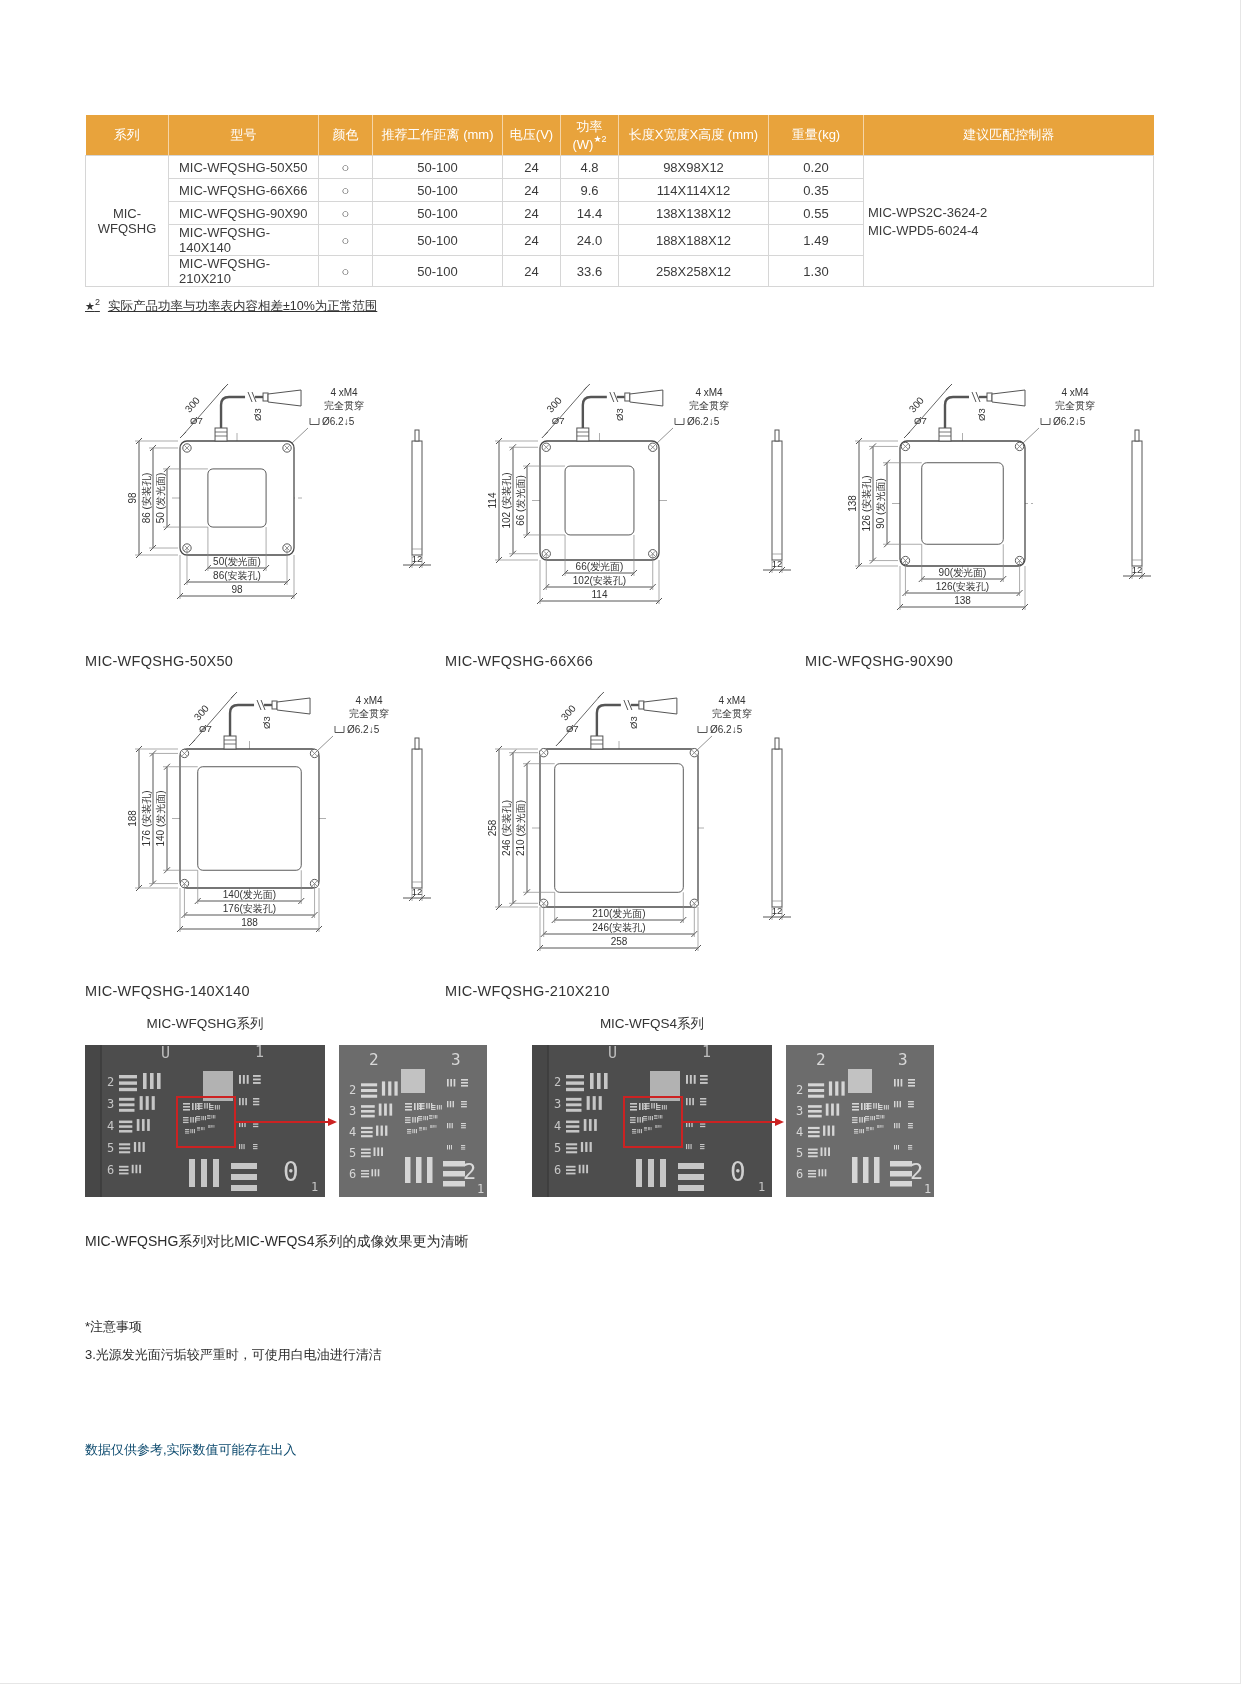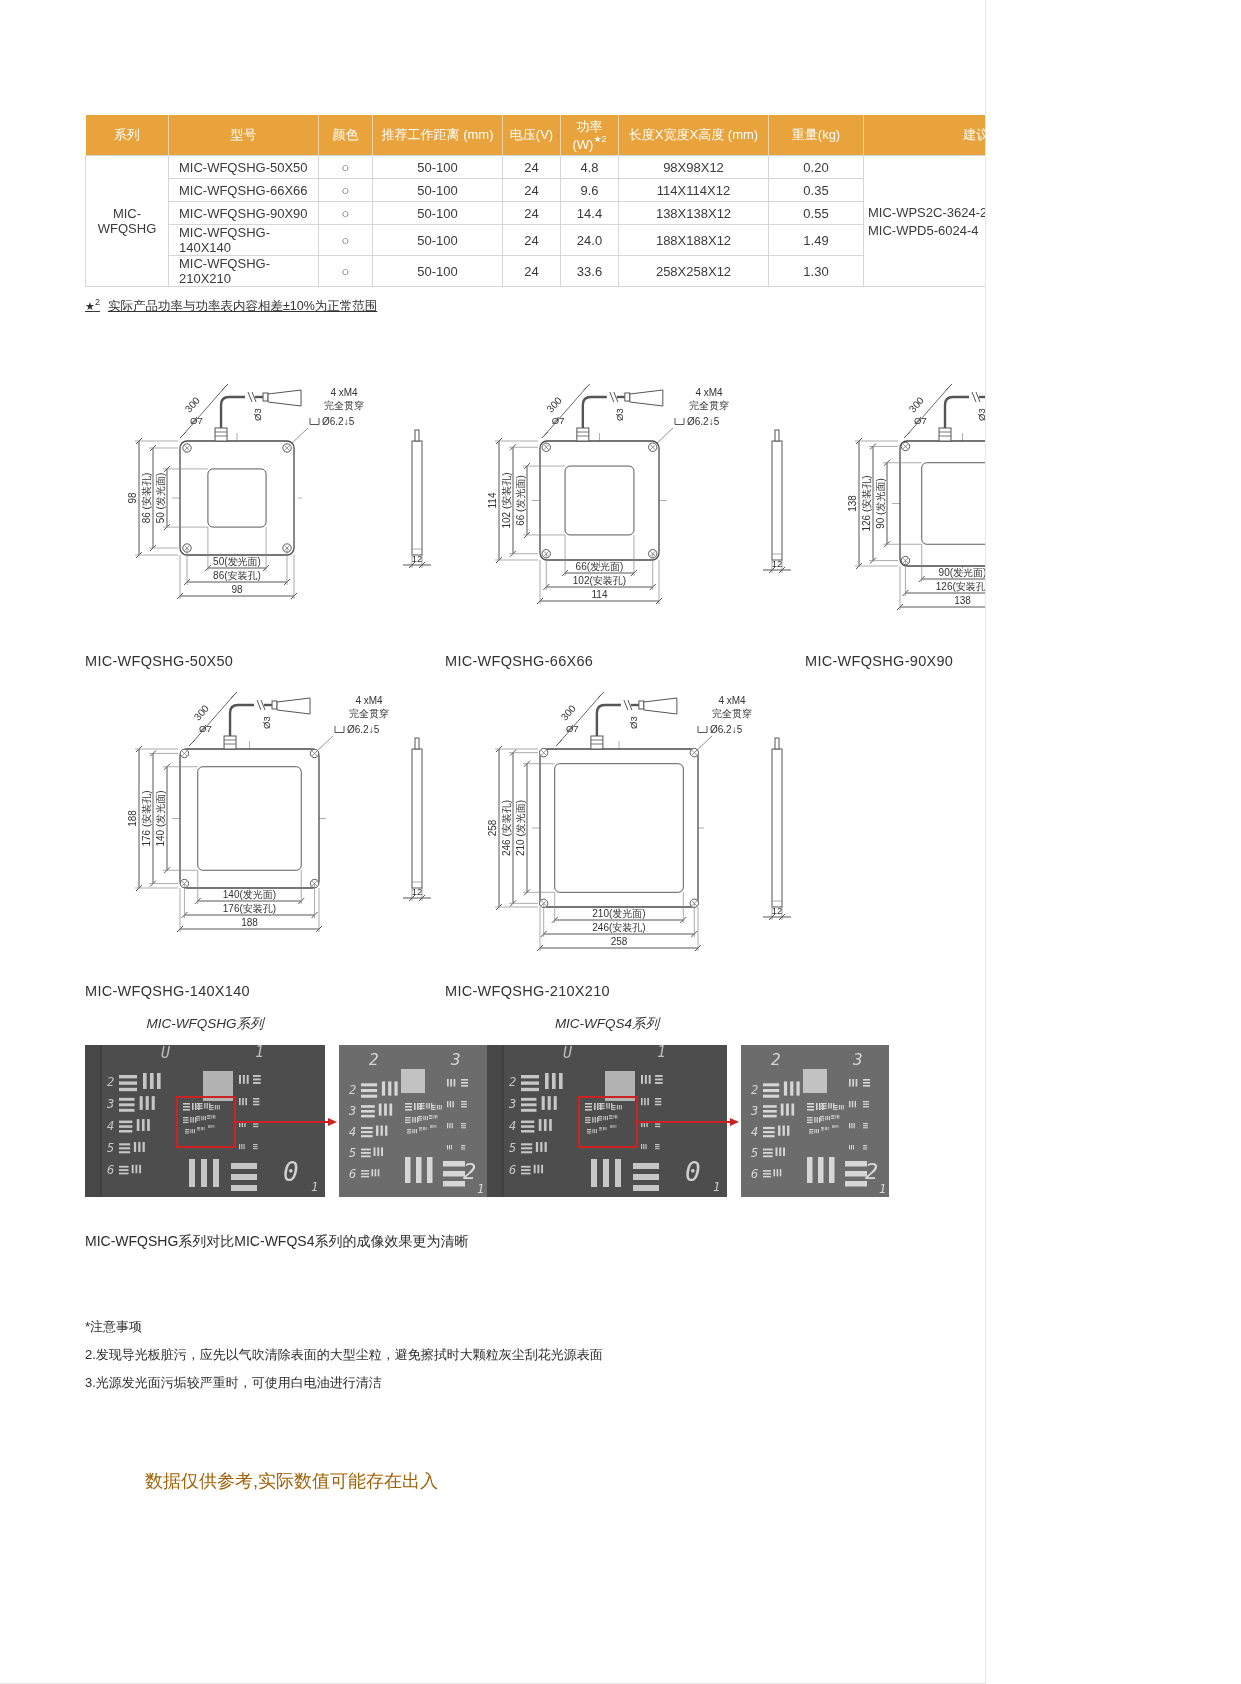--- a/index.html
+++ b/index.html
@@ -1,16 +1,16 @@
 <!DOCTYPE html>
 <html><head>
 <meta charset="utf-8">
 <style>
   html,body{margin:0;padding:0;background:#fff;}
-  .page{width:986px;height:1684px;background:#fff;position:relative;overflow:hidden;
+  .page{width:1241px;height:1684px;background:#fff;position:relative;overflow:hidden;
         border-right:1px solid #e6e6e6;border-bottom:1px solid #e6e6e6;box-sizing:border-box;
         font-family:"Liberation Sans","DejaVu Sans",sans-serif;color:#333;}
   .content{padding:115px 0 0 85px;width:1085px;}
   
   table.spec{border-collapse:collapse;table-layout:fixed;width:1068px;}
   table.spec th{background:#E8A33C;color:#fff;font-weight:500;font-size:13px;height:40px;
                 border-right:1px solid rgba(255,255,255,.55);padding:0 2px;text-align:center;}
   table.spec th:last-child{border-right:none;}
   table.spec th sup{font-size:9px;position:relative;top:-2px;}
   table.spec td{border:1px solid #D6D6D6;font-size:13px;color:#3a3a3a;text-align:center;
@@ -25,30 +25,30 @@
   .draw-row1{margin-top:58px;}
   .draw-row2{margin-top:12px;}
   .draw-block{width:360px;display:flex;flex-direction:column;}
   .draw-row1 .draw-block{height:296px;}
   .draw-row2 .draw-block{height:318px;}
   .draw-caption{margin-top:auto;font-size:14.5px;color:#333;letter-spacing:.3px;}
   svg text{font-family:"Liberation Sans","DejaVu Sans",sans-serif;}
   svg text.mono{font-family:"DejaVu Sans Mono",monospace;}
   
   .sec-title{margin:96px 0 0 0;font-size:19px;font-weight:bold;color:#E8991C;letter-spacing:1px;}
-  .cmp-row{display:flex;margin-top:16px;font-style:italic;}
+  .cmp-row{display:flex;gap:45px;margin-top:16px;}
   .cmp-group{width:402px;}
   .cmp-caption{width:240px;text-align:center;font-size:13.5px;color:#333;margin-bottom:12px;}
   .blurred{filter:blur(.4px);}
   .cmp-note{margin-top:28px;font-size:14px;color:#2c2c2c;}
   
   .notices{margin-top:62px;font-size:13px;color:#2c2c2c;}
   .notice-title{line-height:28px;}
   .notice-line{line-height:28px;}
-  .footer{margin-top:72px;margin-left:60px;font-size:18px;color:#a16207;}
+  .footer{margin-top:72px;font-size:13px;color:#0c4a6e;}
 </style>
 </head>
 <body>
 
 <div class="page">
   <div class="content">
 
     <table class="spec">
       <colgroup>
         <col style="width:83px">
@@ -1158,19 +1158,18 @@
               <rect x="104" y="136" width="22" height="5.5" fill="#d6d6d6"></rect>
               <text x="124" y="134" font-size="22" fill="#dadada" class="mono">2</text>
               <text x="138" y="148" font-size="12" fill="#d6d6d6" class="mono">1</text>
             </g>
           </svg></div>
       </div>
     <div class="cmp-note">MIC-WFQSHG系列对比MIC-WFQS4系列的成像效果更为清晰</div>
 
     <div class="notices">
       <div class="notice-title">*注意事项</div>
-      <div class="notice-line">2.发现导光板脏污，应先以气吹清除表面的大型尘粒，避免擦拭时大颗粒灰尘刮花光源表面</div>
       <div class="notice-line">3.光源发光面污垢较严重时，可使用白电油进行清洁</div>
     </div>
 
     <div class="footer">数据仅供参考,实际数值可能存在出入</div>
   </div>
 </div>
 
 </body></html>

